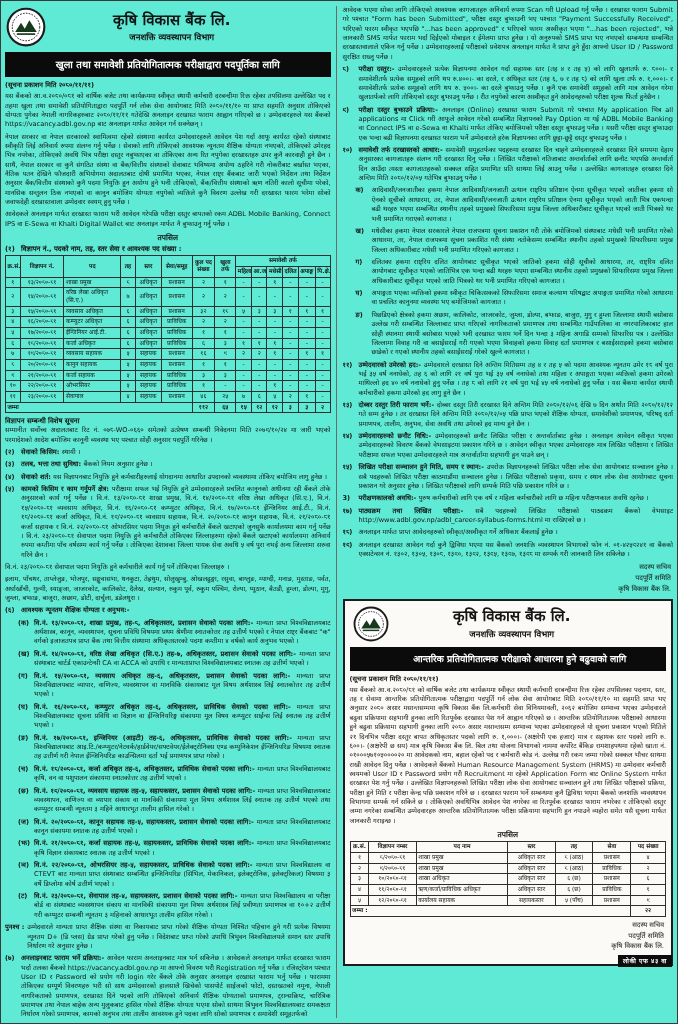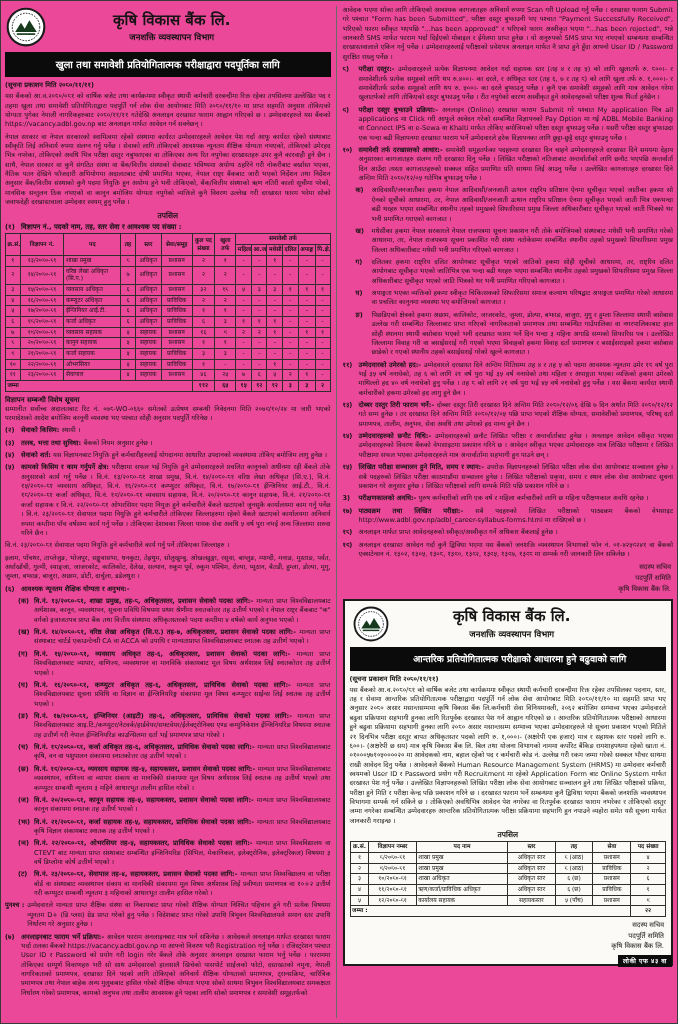--- a/index.html
+++ b/index.html
@@ -1,18 +1,18 @@
 <!DOCTYPE html>
 <html lang="ne"><head>
 <meta charset="utf-8">
 <style>
   html,body { margin:0; padding:0; background:#9a9a9a; }
   .page {
     width:678px; height:1024px; box-sizing:border-box; margin:0 auto;
-    background:#ec4899; color:#141414;
+    background:#5eead4; color:#141414;
     border:1px solid #3a3a3a;
     display:flex; gap:5px; padding:5px 4px;
     font-family:"DejaVu Sans","Liberation Sans",sans-serif;
   }
   .col { width:50%; box-sizing:border-box; overflow:hidden; position:relative; }
   .col.left { border-right:1px solid #6a6a6a; padding-right:5px; }
   .col.right { padding-left:1px; }
 
   .nhead { display:flex; align-items:center; gap:6px; padding:1px 0 2px; }
   .nhead .logo { flex:0 0 42px; display:flex; justify-content:center; }
@@ -79,20 +79,21 @@
     </div>
 
     <div class="title-box">
       <div>खुला तथा समावेशी प्रतियोगितात्मक परीक्षाद्वारा पदपूर्तिका लागि</div>
     </div>
     <div class="pubdate">(सूचना प्रकाशन मिति २०८०/११/११)</div>
 
     <div>
         <p class="para">यस बैंकको आ.व.२०८०/०८१ को वार्षिक बजेट तथा कार्यक्रममा स्वीकृत स्थायी कर्मचारी दरबन्दीमा रिक्त रहेका तपसिलमा उल्लेखित पद र तहमा खुला तथा समावेशी प्रतियोगिताद्वारा पदपूर्ति गर्न लोक सेवा आयोगबाट मिति २०८०/११/१० मा प्राप्त सहमति अनुसार तोकिएको योग्यता पुगेका नेपाली नागरिकहरुबाट २०८०/११/११ गतेदेखि अनलाइन दरखास्त फाराम आह्वान गरिएको छ । उम्मेदवारहरुले यस बैंकको https://vacancy.adbl.gov.np बाट अनलाइन मार्फत आवेदन गर्न सक्नेछन् ।</p>
         <p class="para">नेपाल सरकार वा नेपाल सरकारको स्वामित्वमा रहेको संस्थामा कार्यरत उम्मेदवारहरुले आवेदन पेश गर्दा आफू कार्यरत रहेको संस्थाबाट स्वीकृति लिई अनिवार्य रुपमा संलग्न गर्नु पर्नेछ । सेवाको लागि तोकिएको आवश्यक न्यूनतम शैक्षिक योग्यता नभएको, तोकिएको उमेरहद भित्र नपरेका, तोकिएको अवधि भित्र परीक्षा दस्तुर नबुझाएका वा तोकिएका अन्य रित नपुगेका दरखास्तहरु उपर कुनै कारवाही हुने छैन । साथै, नेपाल सरकार वा कुनै संगठित संस्था वा बैंक/वित्तीय संस्थाको सेवाबाट भविष्यमा अयोग्य ठहरिने गरी नोकरीबाट बर्खास्त भएका, नैतिक पतन देखिने फौजदारी अभियोगमा अदालतबाट दोषी प्रमाणित भएका, नेपाल राष्ट्र बैंकबाट जारी भएको निर्देशन तथा निर्देशन अनुसार बैंक/वित्तीय संस्थाको कुनै पदमा नियुक्ति हुन अयोग्य हुने भनी तोकिएको, बैंक/वित्तीय संस्थाको ऋण नतिरी कालो सूचीमा परेको, मानसिक सन्तुलन ठिक नभएको वा कानुन बमोजिम योग्यता नपुगेको व्यक्तिले कुनै विवरण उल्लेख गरी दरखास्त फारम भरेमा सोको जवाफदेही दरखास्तवाला उम्मेदवार स्वयम् हुनु पर्नेछ ।</p>
+        <p class="para">आवेदकले अनलाइन मार्फत दरखास्त फाराम भरी आवेदन गरेपछि परीक्षा दस्तुर बापतको रकम ADBL Mobile Banking, Connect IPS वा E-Sewa वा Khalti Digital Wallet बाट अनलाइन मार्फत नै बुझाउनु गर्नु पर्नेछ ।</p>
       </div>
 
     <div class="center-h">तपसिल</div>
     <div class="tab-caption">
       <span class="inum">(१)</span>
       <span>विज्ञापन नं., पदको नाम, तह, स्तर सेवा र आवश्यक पद संख्या :</span>
     </div>
 
     <table class="vtab">
       <colgroup>

